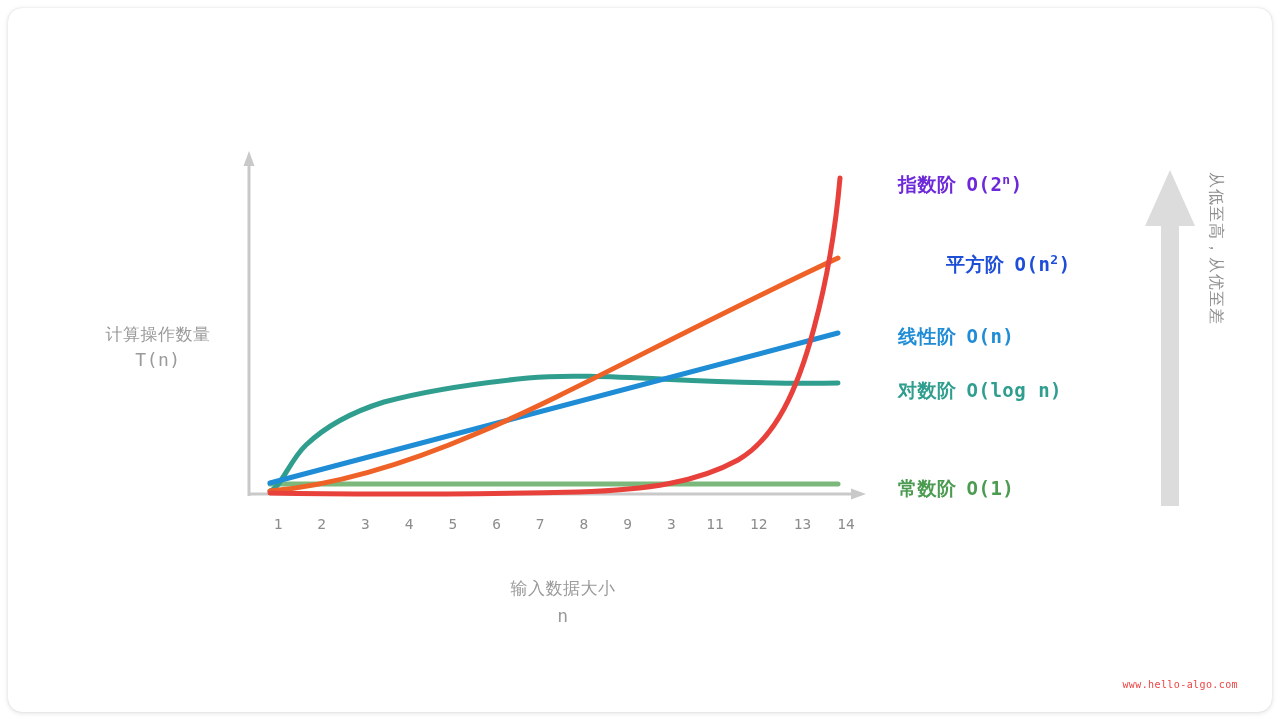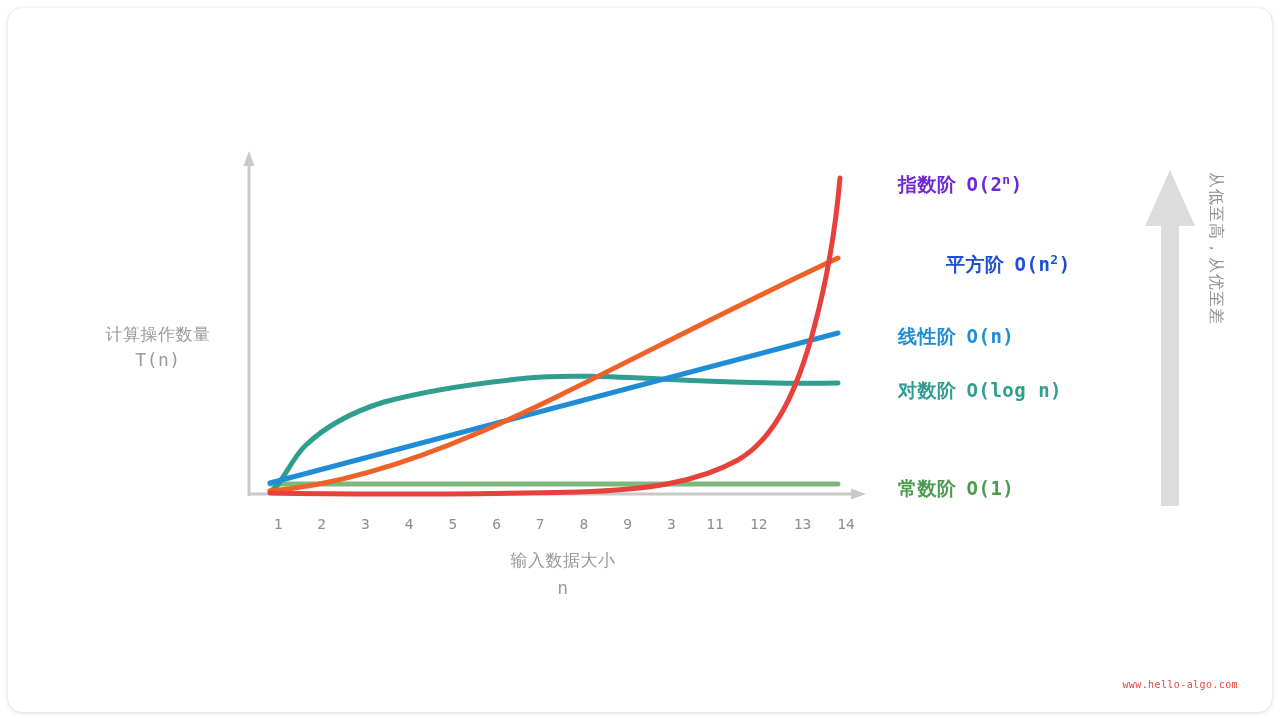--- a/index.html
+++ b/index.html
@@ -45,21 +45,21 @@
 
   #y-axis-title {
     left: 60px;
     top: 292px;
     width: 180px;
     line-height: 26px;
   }
 
   #x-axis-title {
     left: 440px;
-    top: 517px;
+    top: 545px;
     width: 230px;
     line-height: 28px;
   }
 
   .axis-title .mono-line {
     font-family: "DejaVu Sans Mono", monospace;
     font-size: 18px;
   }
 
   .tick-label {

